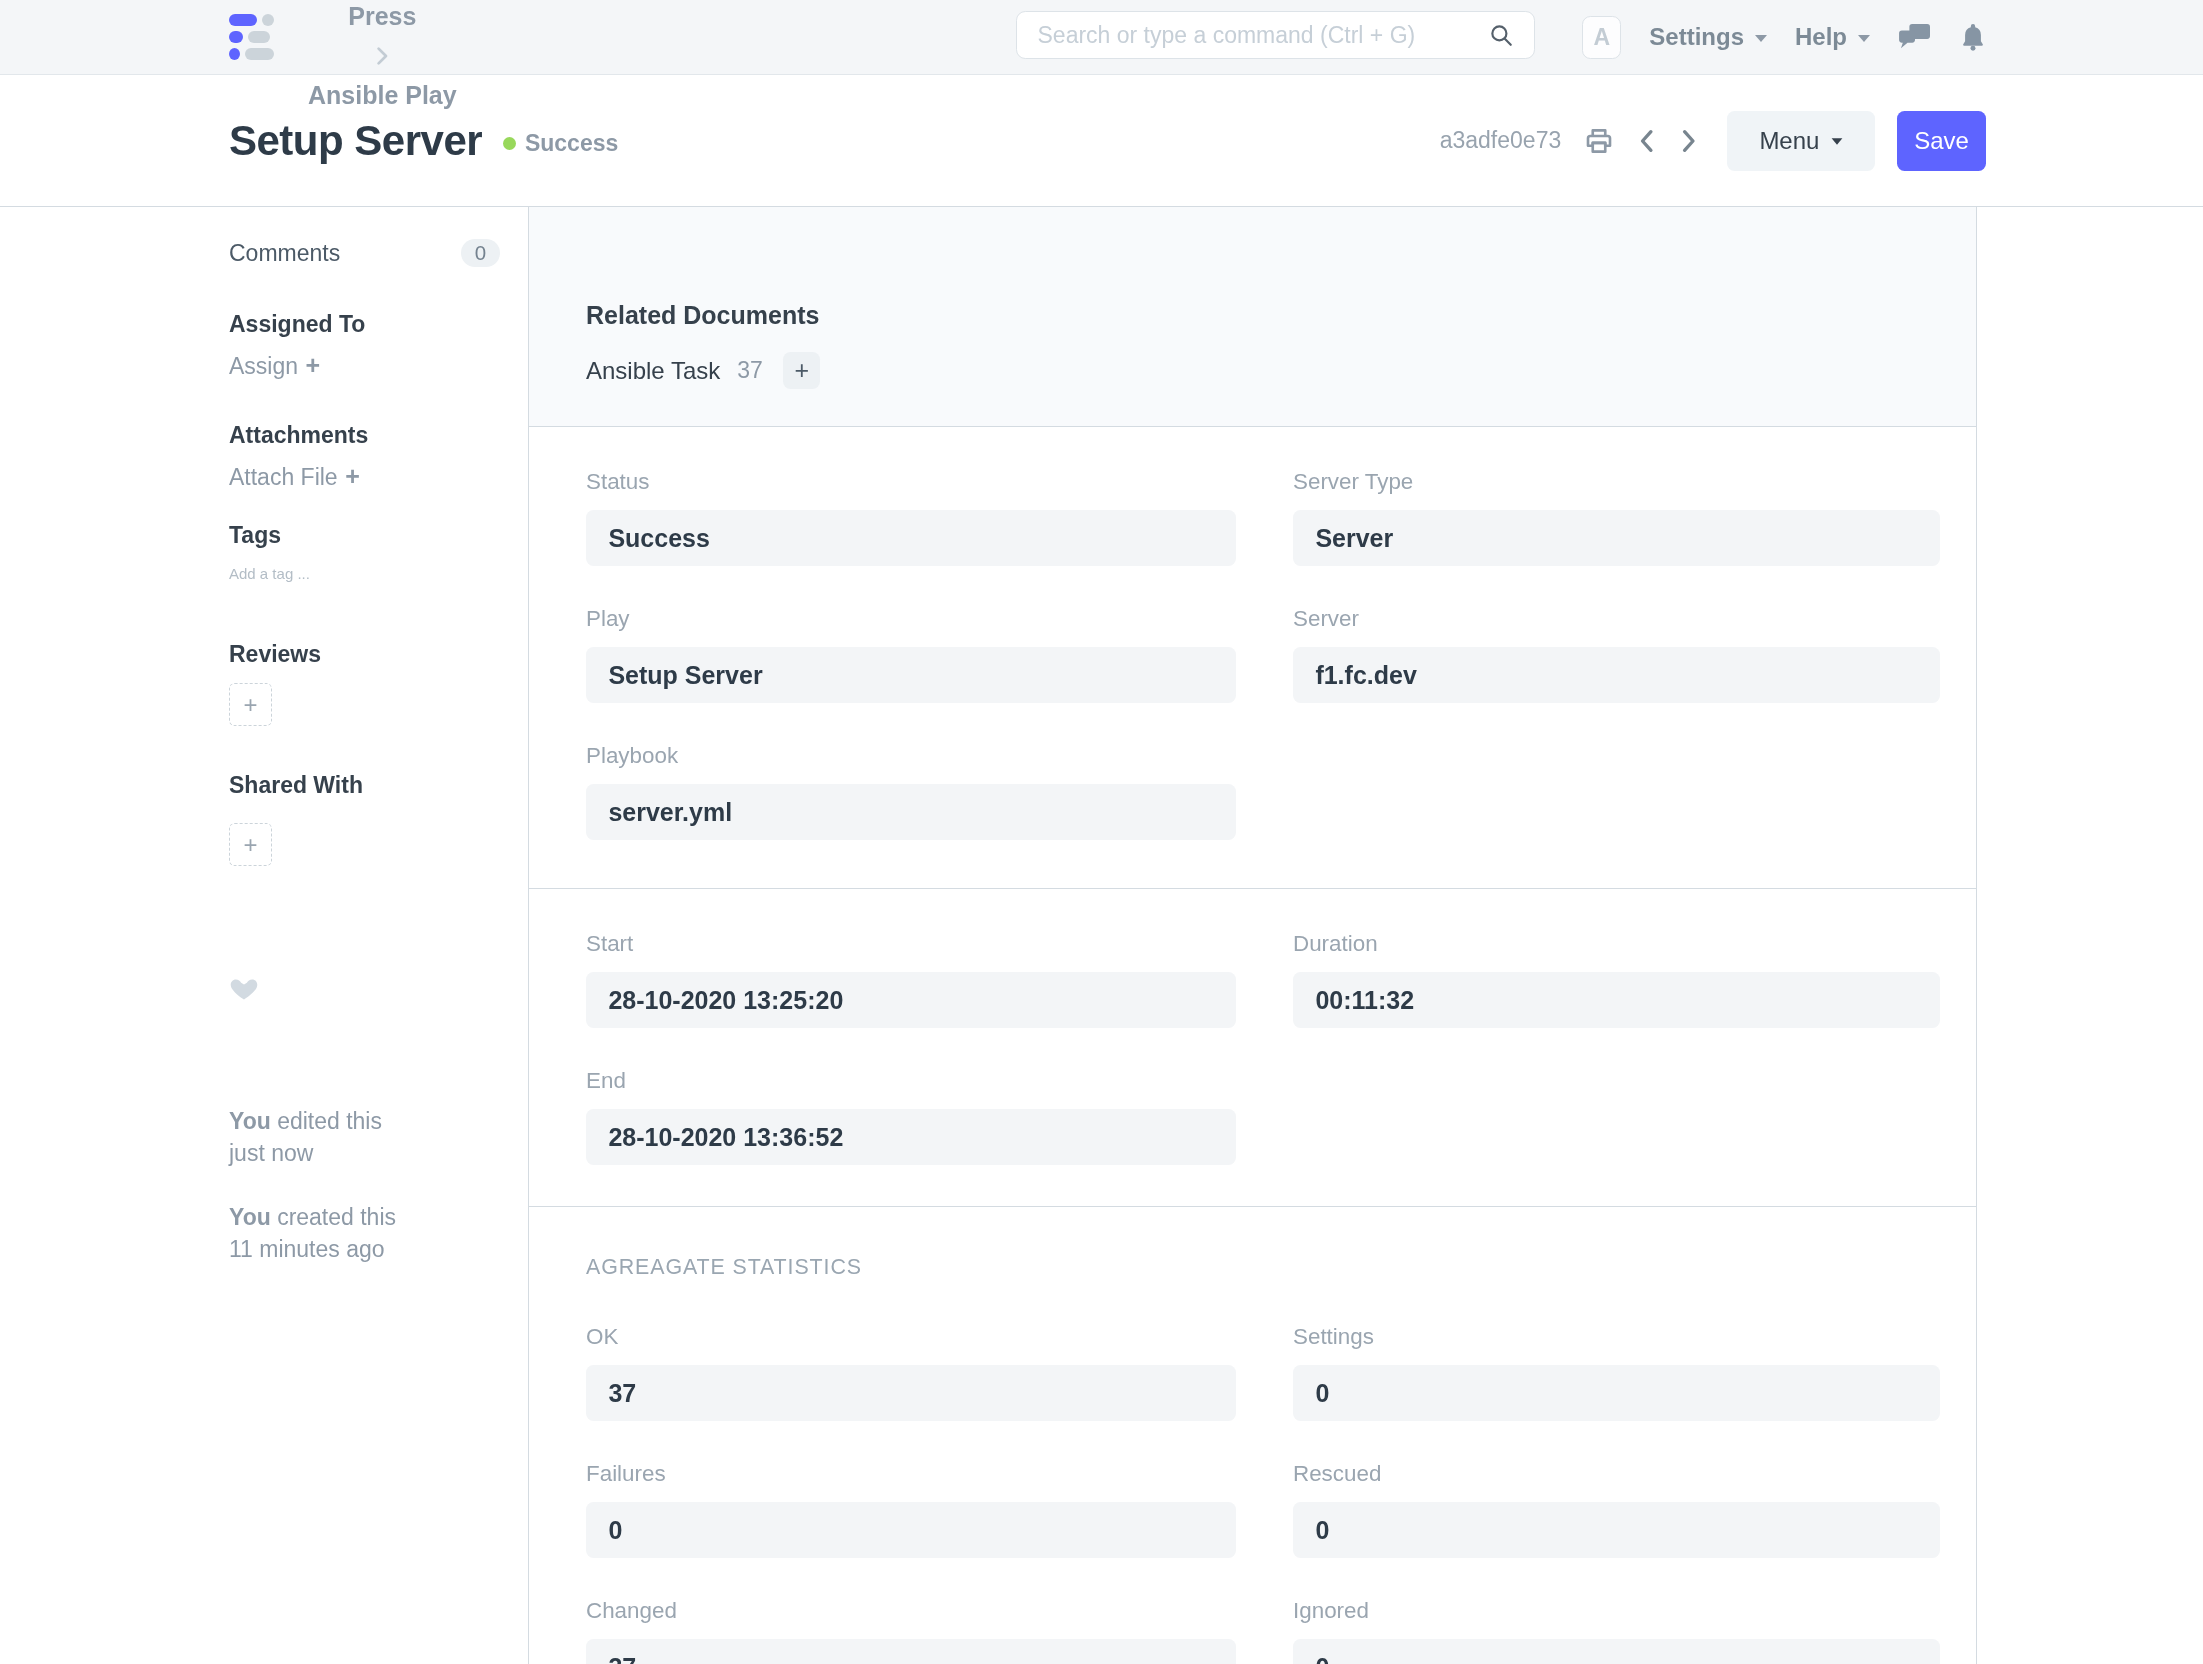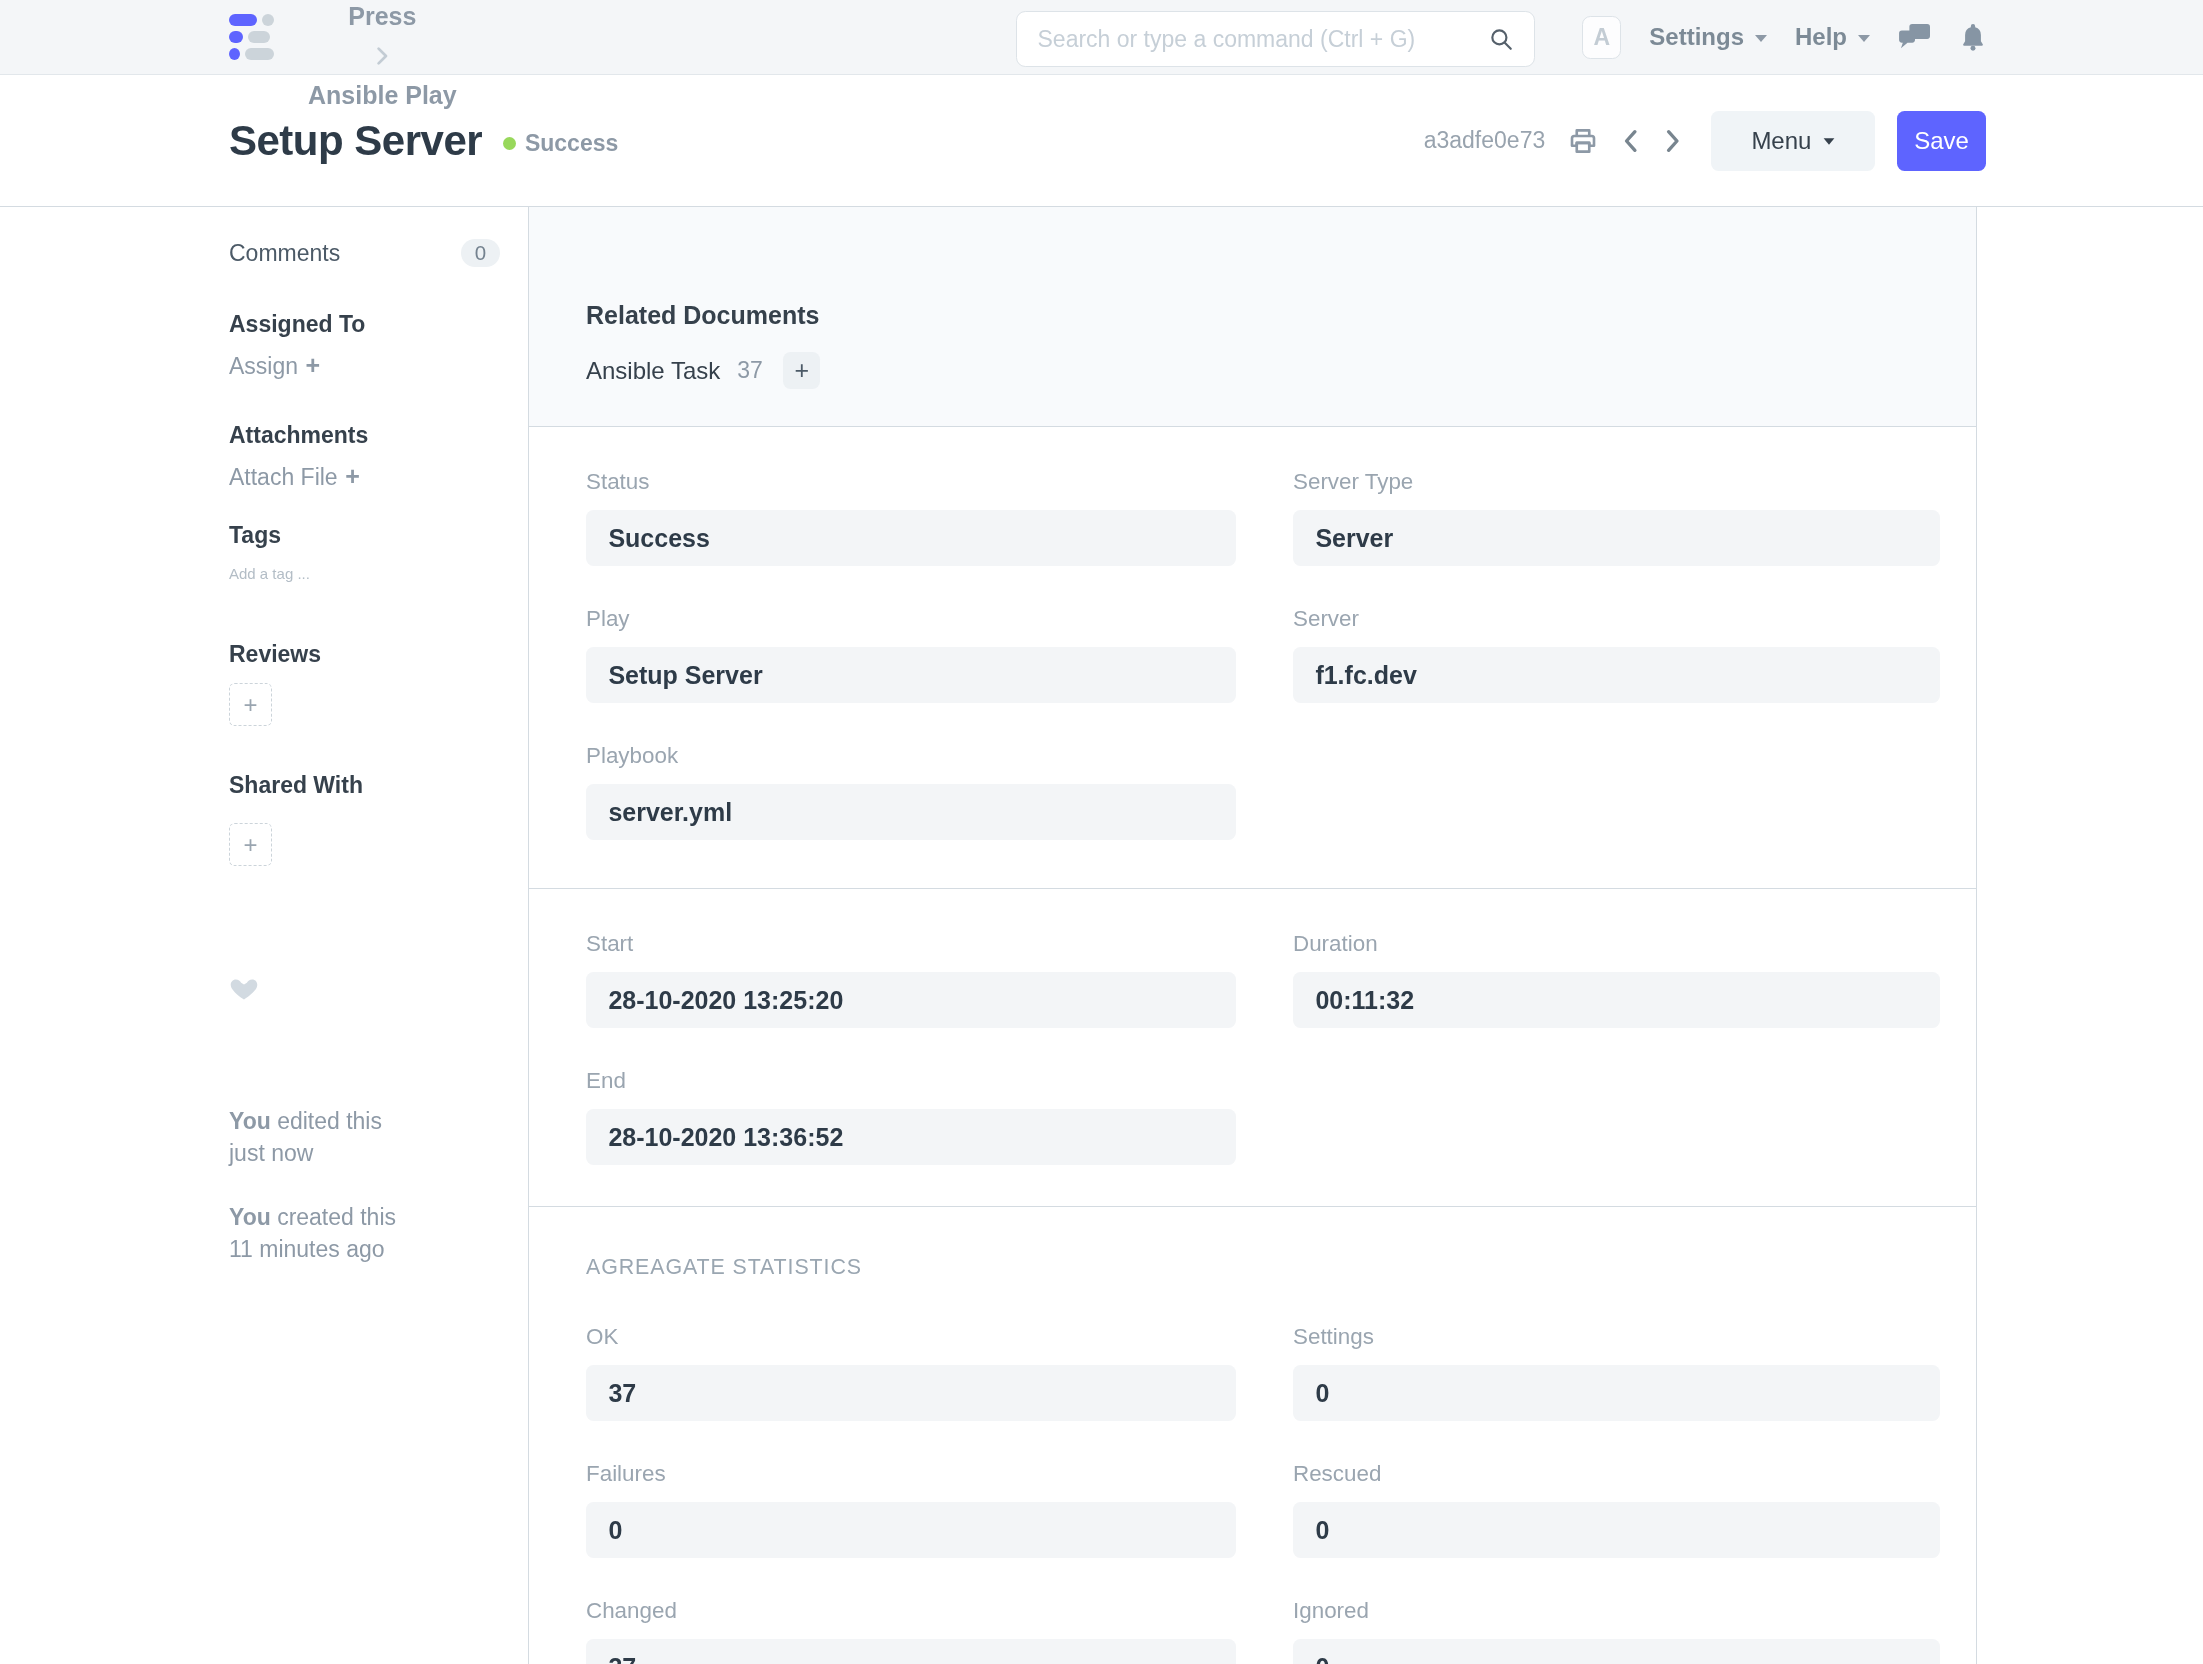--- a/index.html
+++ b/index.html
@@ -10,21 +10,21 @@
   .navbar { height:75px; background:#f4f6f8; border-bottom:0.9px solid #e2e7eb;
     display:flex; align-items:center; padding:0 218px 0 229px; position:relative; }
   .logo { width:47px; display:flex; flex-direction:column; gap:4.7px; margin-right:32px; }
   .logo-row { display:flex; gap:4.7px; align-items:center; }
   .lg { border-radius:6.5px; height:12px; }
   .lg.blue { background:#5e64ff; }
   .lg.gray { background:#ccd4da; }
   .crumbs { display:flex; align-items:center; gap:13px;flex-direction:column; }
   .crumb { color:#8d99a6; font-size:25px; font-weight:600; }
   .crumb-sep { display:flex; align-items:center; }
-  .searchbar { position:absolute; left:1016px; top:11.2px; width:519px; height:56px;
+  .searchbar { position:absolute; left:1016px; top:11.2px; width:519px; height:48px;
     background:#fff; border:1.9px solid #dde3e8; border-radius:9.3px;
     display:flex; align-items:center; padding:0 20.5px; }
   .searchbar .ph { color:#c6cfd7; font-size:23px; flex:1; white-space:nowrap; overflow:hidden; }
   .nav-right { margin-left:auto; display:flex; align-items:center; gap:28px; }
   .avatar { width:39px; height:43px; border:1.9px solid #dde3e8; border-radius:8.4px;
     background:#fdfdfe; color:#c3ccd4; font-size:23px; font-weight:600;
     display:flex; align-items:center; justify-content:center; }
   .nav-link { display:flex; align-items:center; gap:11px; color:#7c8a96;
     font-size:24px; font-weight:700; cursor:pointer; }
   .caret { width:0; height:0; border-left:6.5px solid transparent;
@@ -37,21 +37,21 @@
   .title-wrap { display:flex; align-items:center; gap:20.5px; }
   h1.title { font-size:42px; font-weight:700; color:#2e3b48; letter-spacing:-0.5px; }
   .indicator { display:flex; align-items:center; gap:9.3px; margin-top:5.6px; }
   .dot { width:13px; height:13px; border-radius:50%; background:#98d85b; }
   .indicator-label { color:#8d99a6; font-size:23px; font-weight:700; }
   .head-right { margin-left:auto; display:flex; align-items:center; gap:22.4px; }
   .doc-id { color:#98a3ae; font-size:23px; }
   .icon-btn { display:flex; align-items:center; cursor:pointer; }
   .btn { height:60px; border-radius:7.5px; display:flex; align-items:center;
     justify-content:center; font-size:24px; cursor:pointer; }
-  .btn-menu { background:#f0f4f7; color:#36414c; padding:0 40px; gap:11.2px; margin-left:5.6px; }
+  .btn-menu { background:#f0f4f7; color:#36414c; padding:0 32px; gap:11.2px; margin-left:5.6px; }
   .btn-menu .caret { border-top-color:#36414c; transform:scale(.9); }
   .btn-save { background:#5e64ff; color:#fff; width:89px; }
 
   
   .content { display:flex; height:1458px; }
   .sidebar { width:528px; flex:none; padding:32px 28px 0 229px; }
   .sb-row { display:flex; justify-content:space-between; align-items:center; }
   .sb-comments-label { font-size:23px; color:#4c5a67; }
   .badge { min-width:39px; height:28px; border-radius:14px; background:#edf1f4;
     color:#74828f; font-size:20.5px; display:flex; align-items:center; justify-content:center; }

